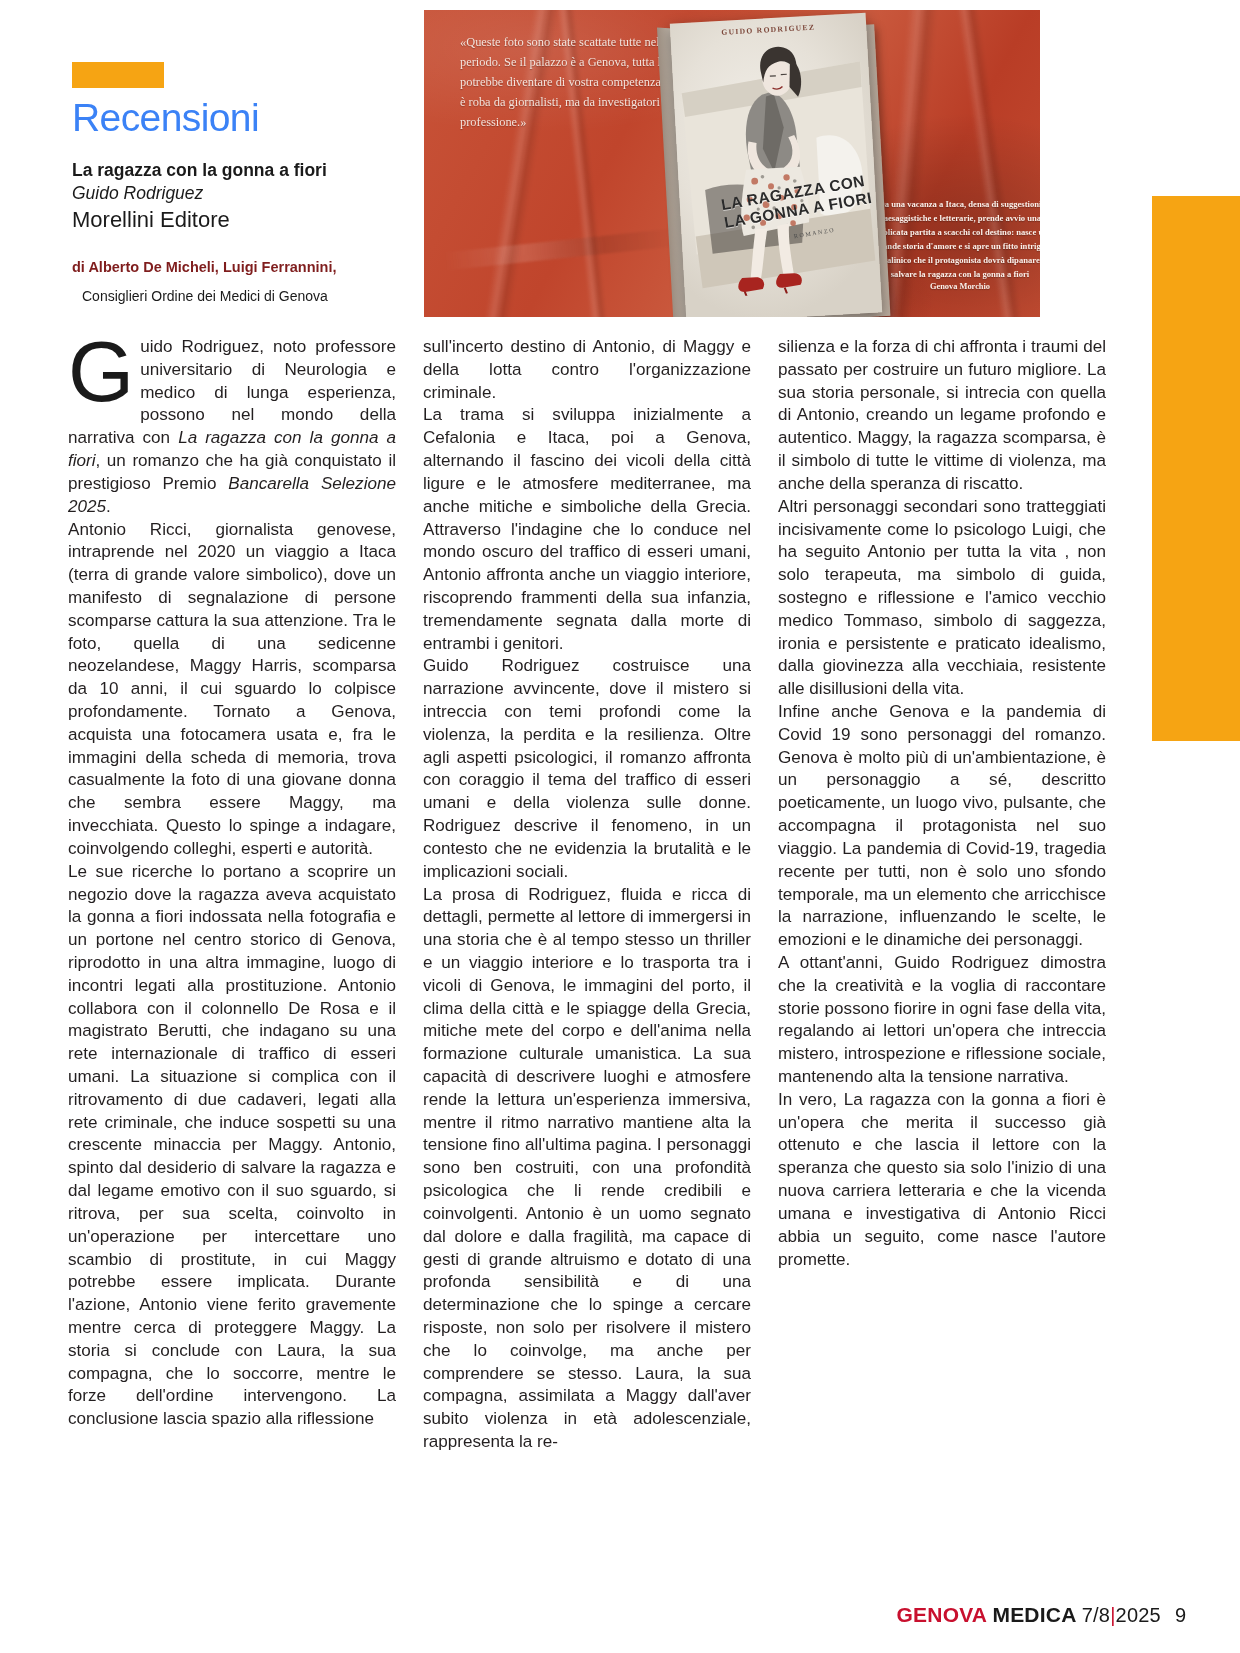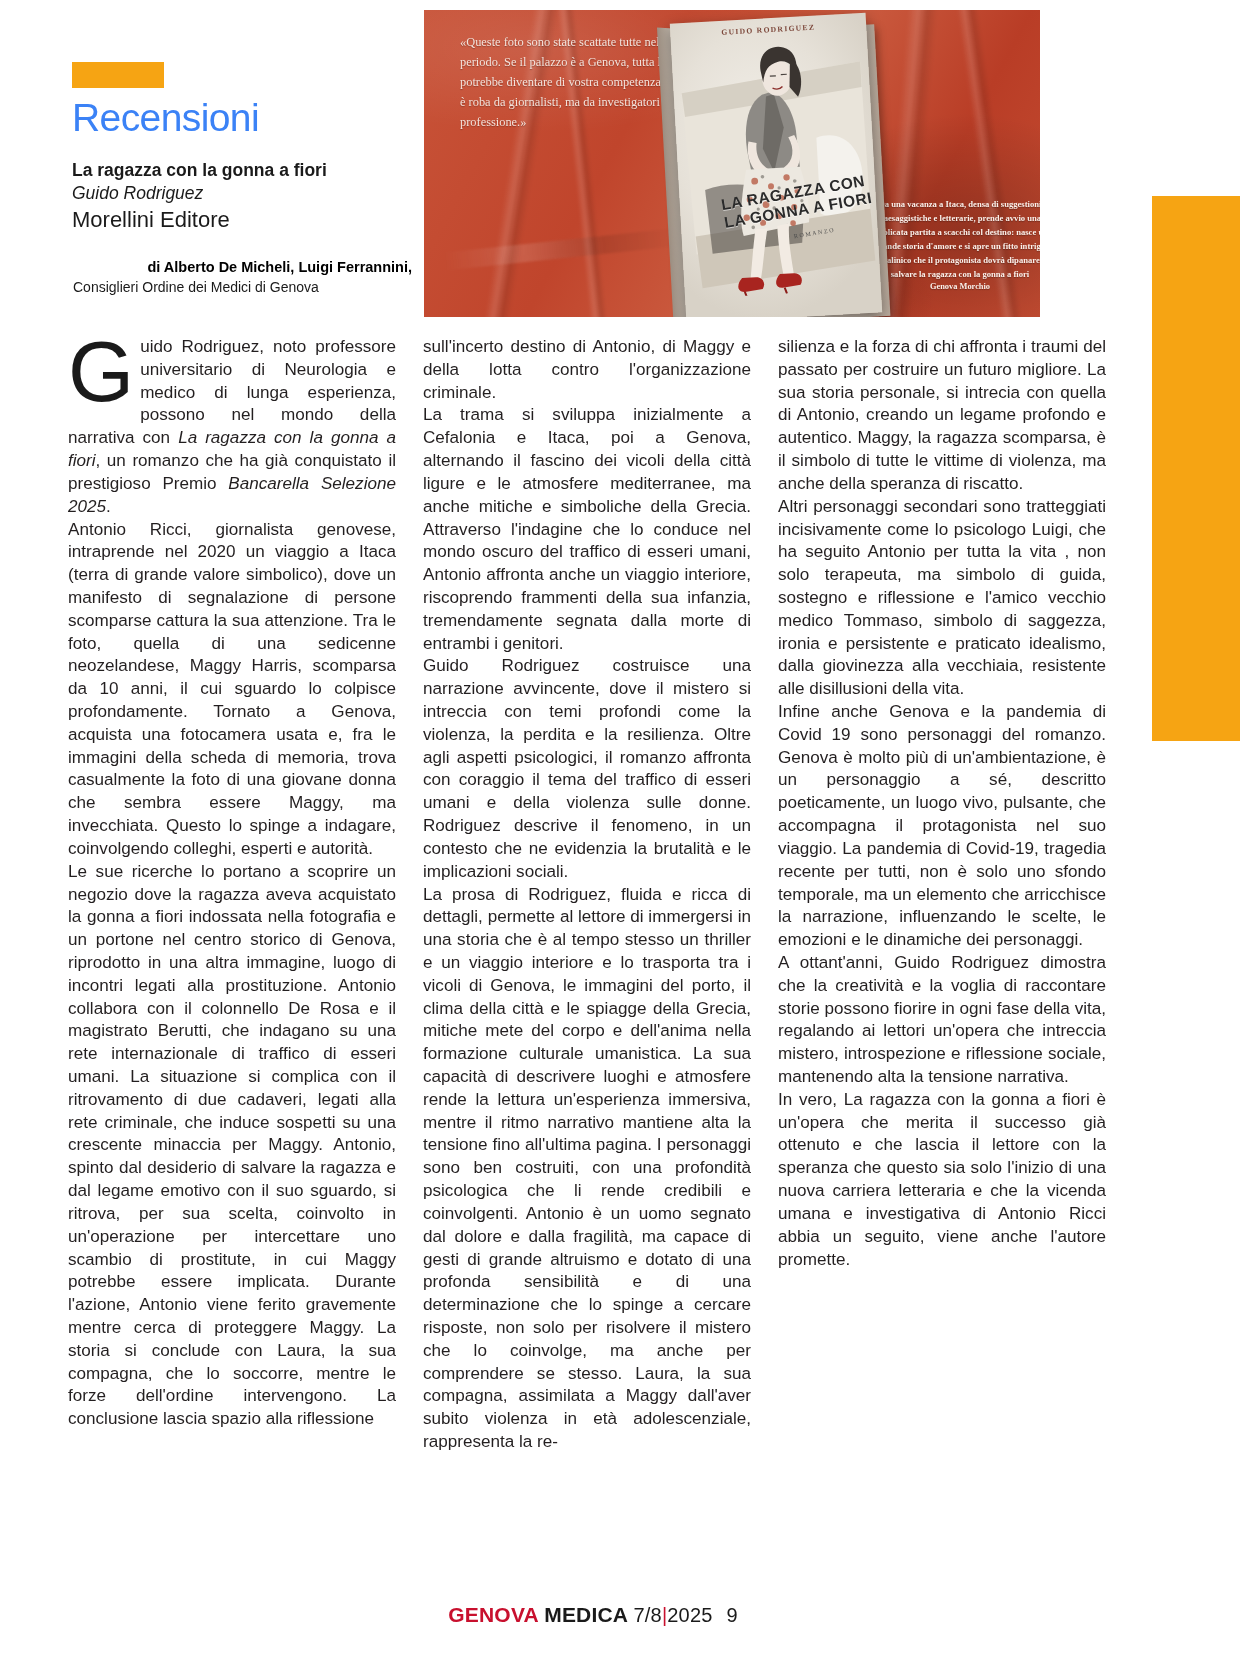--- a/index.html
+++ b/index.html
@@ -62,27 +62,26 @@
     font-size:22px;
     line-height:1.32;
     margin:0 0 24px 0;
     color:#1a1a1a;
   }
   .byline{
     font-size:14.5px;
     font-weight:bold;
     line-height:1.3;
     margin:0;
-    color:#000000;
-    text-align:right;
+    color:#7f1d1d;
   }
   .byline-sub{
     font-size:14px;
     line-height:1.3;
-    margin:1px;
+    margin:10px;
     color:#1a1a1a;
   }
 
   
   .cover-photo{
     position:absolute;
     left:424px; top:10px;
     width:616px; height:307px;
     overflow:hidden;
     background:#C1452E;
@@ -232,21 +231,21 @@
     font-weight:400;
     padding:3px 6px 0 0;
     font-family:"Liberation Sans", sans-serif;
     color:#1a1a1a;
   }
 
   
   .footer{
     position:absolute;
     left:0; bottom:26px; width:1186px;
-    text-align:center;
+    text-align:right;
     font-size:0;
   }
   .f-genova{
     font-size:21px; font-weight:bold;
     color:#C8102E; letter-spacing:0.2px;
   }
   .f-medica{
     font-size:21px; font-weight:bold;
     color:#1a1a1a; letter-spacing:0.2px;
   }
@@ -374,21 +373,21 @@
       <p>La trama si sviluppa inizialmente a Cefalonia e Itaca, poi a Genova, alternando il fascino dei vicoli della città ligure e le atmosfere mediterranee, ma anche mitiche e simboliche della Grecia. Attraverso l'indagine che lo conduce nel mondo oscuro del traffico di esseri umani, Antonio affronta anche un viaggio interiore, riscoprendo frammenti della sua infanzia, tremendamente segnata dalla morte di entrambi i genitori.</p>
       <p>Guido Rodriguez costruisce una narrazione avvincente, dove il mistero si intreccia con temi profondi come la violenza, la perdita e la resilienza. Oltre agli aspetti psicologici, il romanzo affronta con coraggio il tema del traffico di esseri umani e della violenza sulle donne. Rodriguez descrive il fenomeno, in un contesto che ne evidenzia la brutalità e le implicazioni sociali.</p>
       <p>La prosa di Rodriguez, fluida e ricca di dettagli, permette al lettore di immergersi in una storia che è al tempo stesso un thriller e un viaggio interiore e lo trasporta tra i vicoli di Genova, le immagini del porto, il clima della città e le spiagge della Grecia, mitiche mete del corpo e dell'anima nella formazione culturale umanistica. La sua capacità di descrivere luoghi e atmosfere rende la lettura un'esperienza immersiva, mentre il ritmo narrativo mantiene alta la tensione fino all'ultima pagina. I personaggi sono ben costruiti, con una profondità psicologica che li rende credibili e coinvolgenti. Antonio è un uomo segnato dal dolore e dalla fragilità, ma capace di gesti di grande altruismo e dotato di una profonda sensibilità e di una determinazione che lo spinge a cercare risposte, non solo per risolvere il mistero che lo coinvolge, ma anche per comprendere se stesso. Laura, la sua compagna, assimilata a Maggy dall'aver subito violenza in età adolescenziale, rappresenta la re-</p>
     </div>
 
     <div class="col">
       <p>silienza e la forza di chi affronta i traumi del passato per costruire un futuro migliore. La sua storia personale, si intrecia con quella di Antonio, creando un legame profondo e autentico. Maggy, la ragazza scomparsa, è il simbolo di tutte le vittime di violenza, ma anche della speranza di riscatto.</p>
       <p>Altri personaggi secondari sono tratteggiati incisivamente come lo psicologo Luigi, che ha seguito Antonio per tutta la vita , non solo terapeuta, ma simbolo di guida, sostegno e riflessione e l'amico vecchio medico Tommaso, simbolo di saggezza, ironia e persistente e praticato idealismo, dalla giovinezza alla vecchiaia, resistente alle disillusioni della vita.</p>
       <p>Infine anche Genova e la pandemia di Covid 19 sono personaggi del romanzo. Genova è molto più di un'ambientazione, è un personaggio a sé, descritto poeticamente, un luogo vivo, pulsante, che accompagna il protagonista nel suo viaggio. La pandemia di Covid-19, tragedia recente per tutti, non è solo uno sfondo temporale, ma un elemento che arricchisce la narrazione, influenzando le scelte, le emozioni e le dinamiche dei personaggi.</p>
       <p>A ottant'anni, Guido Rodriguez dimostra che la creatività e la voglia di raccontare storie possono fiorire in ogni fase della vita, regalando ai lettori un'opera che intreccia mistero, introspezione e riflessione sociale, mantenendo alta la tensione narrativa.</p>
-      <p>In vero, La ragazza con la gonna a fiori è un'opera che merita il successo già ottenuto e che lascia il lettore con la speranza che questo sia solo l'inizio di una nuova carriera letteraria e che la vicenda umana e investigativa di Antonio Ricci abbia un seguito, viene anche l'autore promette.</p>
+      <p>In vero, La ragazza con la gonna a fiori è un'opera che merita il successo già ottenuto e che lascia il lettore con la speranza che questo sia solo l'inizio di una nuova carriera letteraria e che la vicenda umana e investigativa di Antonio Ricci abbia un seguito, come nasce l'autore promette.</p>
     </div>
   </div>
 
   <div class="footer">
     <span class="f-genova">GENOVA</span><span class="f-medica"> MEDICA </span><span class="f-issue">7/8</span><span class="f-bar f-issue">|</span><span class="f-issue">2025</span><span class="f-page">9</span>
   </div>
 
 </div>
 
 </body></html>

